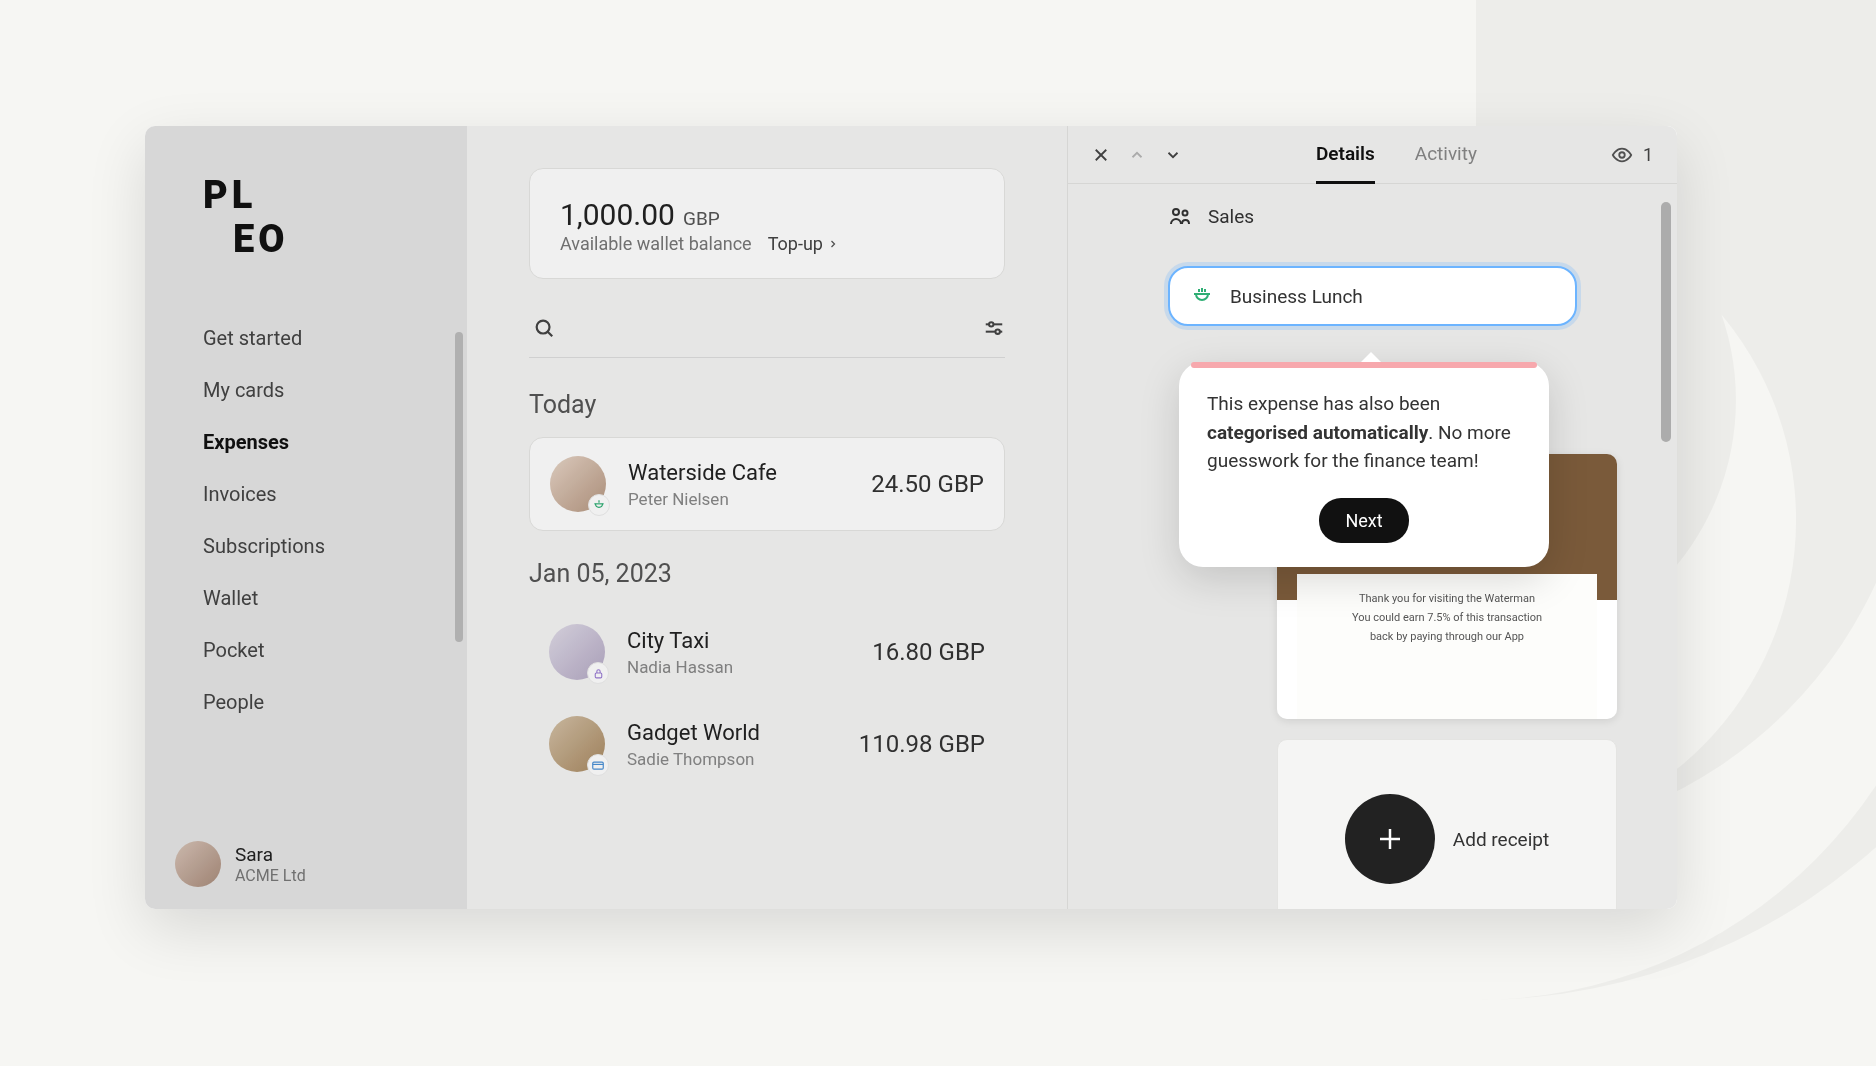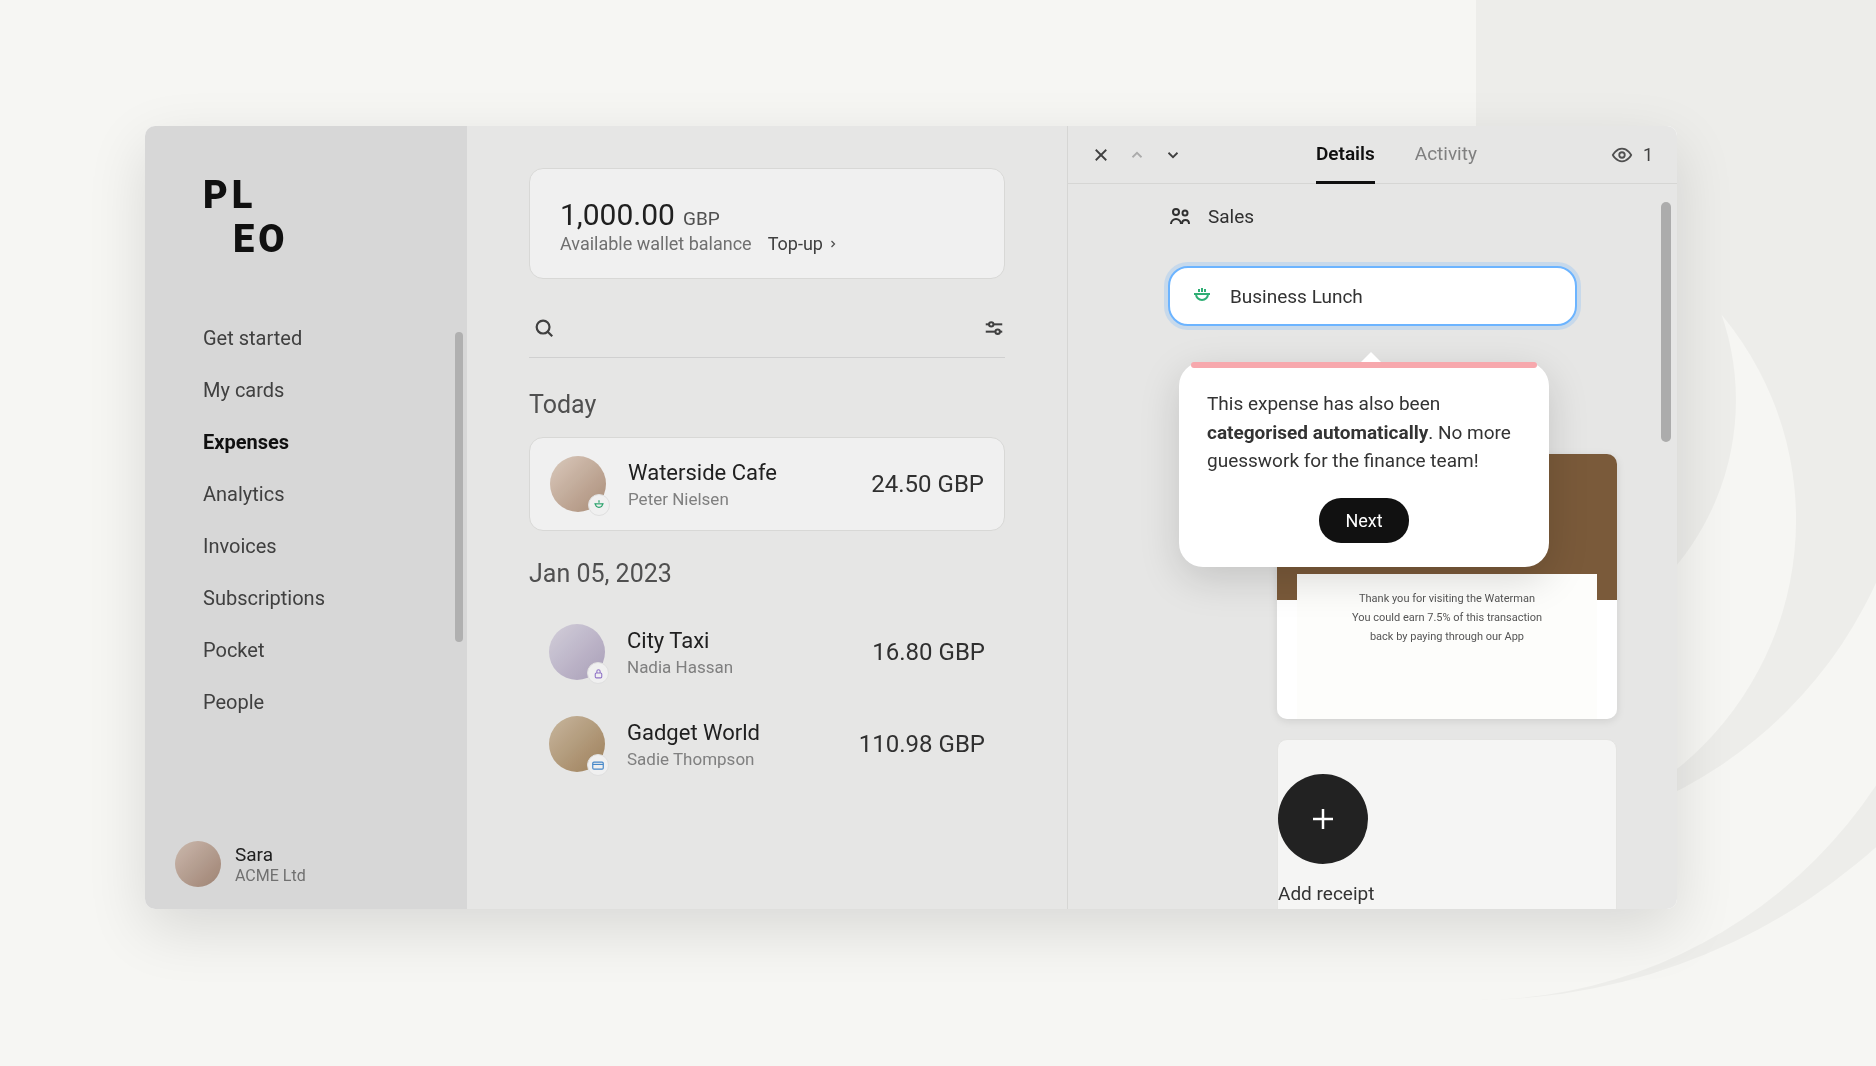--- a/index.html
+++ b/index.html
@@ -70,21 +70,21 @@
   .tooltip-card::before { content:""; position:absolute; top:-10px; left:182px; width:0;height:0; border-left:10px solid transparent; border-right:10px solid transparent; border-bottom:10px solid #fff; }
   .tooltip-stripe { position:absolute; top:0; left:12px; right:12px; height:6px; background: #f7a8ad; border-radius: 3px; }
   .tooltip-text { font-size: 19px; line-height: 1.5; color: #333; margin-bottom: 22px; }
   .tooltip-text b { font-weight: 700; }
   .tooltip-btn { display: block; margin: 0 auto; background: #111; color:#fff; border:none; border-radius: 22px; padding: 12px 26px; font-size: 18px; cursor: pointer; }
 
   .receipt-thumb { position: absolute; right: 60px; top: 270px; width: 340px; height: 265px; border-radius: 10px; overflow: hidden; background: linear-gradient(#7a5a3a 0%, #7a5a3a 55%, #fff 55%, #fff 100%); box-shadow: 0 2px 8px rgba(0,0,0,0.1); z-index: 10; }
   .receipt-thumb .paper { position:absolute; left:20px; right:20px; bottom:0; top:120px; background:#fdfdfb; padding:18px 12px; font-size:11px; text-align:center; color:#555; font-family: "Courier New", monospace; }
   .receipt-thumb .paper div { margin-bottom:6px; }
 
-  .add-receipt-card { position: absolute; right: 60px; top: 555px; width: 340px; height: 200px; border: 1px solid #e4e4e2; border-radius: 10px; display: flex; flex-direction: column; justify-content: center; gap: 18px; background: #f5f5f4; z-index: 10; }
+  .add-receipt-card { position: absolute; right: 60px; top: 555px; width: 340px; height: 200px; border: 1px solid #e4e4e2; border-radius: 10px; display: flex; flex-direction: row; align-items: center; justify-content: center; gap: 18px; background: #f5f5f4; z-index: 10; }
   .add-btn { width: 90px; height: 90px; border-radius: 50%; background: #222; color: #fff; display:flex;align-items:center;justify-content:center; cursor:pointer; }
   .add-label { font-size: 19px; color: #333; }
 
   .detail-scrollbar { position: absolute; right: 6px; top: 18px; width: 10px; height: 240px; background: rgba(0,0,0,0.25); border-radius: 5px; }
 
   svg { display: block; }
 </style>
 </head>
 <body>
 
@@ -101,23 +101,23 @@
     <div class="logo">
       <svg viewBox="0 0 100 94" width="100" height="94">
         <text x="0" y="34" font-family="Arial Black, Arial" font-weight="900" font-size="38" letter-spacing="4" fill="#111">PL</text>
         <text x="30" y="78" font-family="Arial Black, Arial" font-weight="900" font-size="38" letter-spacing="4" fill="#111">EO</text>
       </svg>
     </div>
     <nav class="nav">
       <div class="nav-item">Get started</div>
       <div class="nav-item">My cards</div>
       <div class="nav-item active">Expenses</div>
-      <div class="nav-item">Analytics</div>
       <div class="nav-item">Invoices</div>
       <div class="nav-item">Subscriptions</div>
+      <div class="nav-item">Wallet</div>
       <div class="nav-item">Pocket</div>
       <div class="nav-item">People</div>
     </nav>
     <div class="sidebar-scrollbar"></div>
     <div class="sidebar-footer">
       <div class="avatar"></div>
       <div>
         <div class="name">Sara</div>
         <div class="org">ACME Ltd</div>
       </div>

